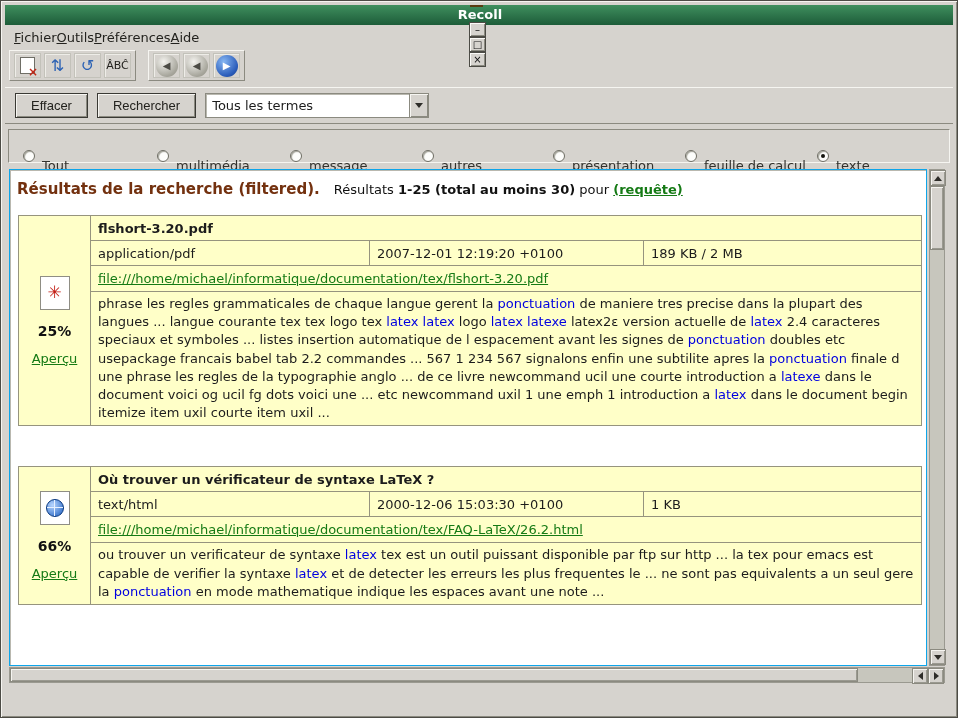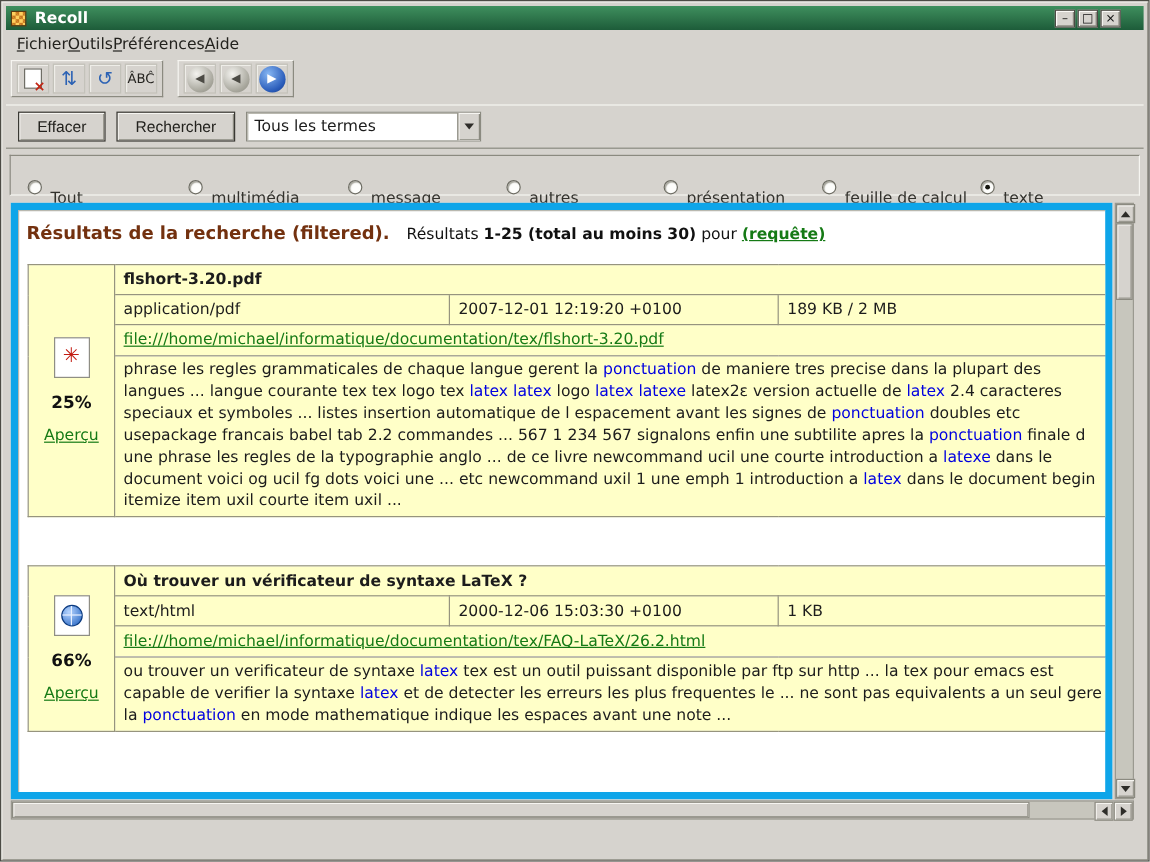--- a/index.html
+++ b/index.html
@@ -10,21 +10,21 @@
     position:relative; width:958px; height:718px;
     background:#d6d3ce; border:1px solid #4c4b45; overflow:hidden;
     box-shadow: inset 1px 1px 0 #f6f5f1, inset -1px -1px 0 #8b8a80;
     font-size:13px; color:#1c1c1c;
   }
 
   
   .titlebar {
     position:absolute; left:4px; top:4px; right:4px; height:20px;
     background:linear-gradient(to bottom,#3f8f5e,#1d5c39);
-    display:flex; align-items:center; padding:0 19px 0 4px;
+    display:flex; align-items:center; padding:0 9px 0 4px;flex-direction:column;
   }
   .app-icon {
     width:13px; height:13px; border:1px solid #5a3b10;
     background-image:
       linear-gradient(45deg,#c87820 25%,transparent 25%,transparent 75%,#c87820 75%),
       linear-gradient(45deg,#c87820 25%,#ffcf5e 25%,#ffcf5e 75%,#c87820 75%);
     background-size:6px 6px; background-position:0 0,3px 3px;
   }
   .title-text { color:#fff; font-weight:bold; font-size:13px; margin-left:7px; flex:1; }
   .win-btn {
@@ -80,21 +80,21 @@
     display:flex; align-items:stretch;
   }
   .combo-text { flex:1; padding:0 6px; font-size:13px; display:flex; align-items:center; white-space:nowrap; overflow:hidden; }
   .combo-input { flex:1; border:none; outline:none; padding:0 6px; font-size:13px; font-family:inherit; background:transparent; color:#111; }
   .combo-btn {
     width:19px; background:#d6d3ce; border-left:1px solid #8b8a80;
     box-shadow: inset 1px 1px 0 #f6f5f1, inset -1px -1px 0 #8b8a80;
     display:flex; align-items:center; justify-content:center;
   }
   .arrow-down { width:0; height:0; border-left:4px solid transparent; border-right:4px solid transparent; border-top:5px solid #2e2d29; }
-  .mode-combo { width:196px; }
+  .mode-combo { width:224px; }
   .query-combo { flex:1; }
 
   
   .filter-panel {
     position:absolute; left:7px; top:128px; right:7px; height:34px;
     border:1px solid; border-color:#8b8a80 #f6f5f1 #f6f5f1 #8b8a80;
   }
   .filter-opt { position:absolute; top:8px; display:flex; align-items:center; gap:7px; cursor:default; }
   .radio {
     width:12px; height:12px; border-radius:50%; background:#fdfdfb;
@@ -102,21 +102,21 @@
   }
   .radio.selected::after {
     content:""; position:absolute; left:3px; top:3px; width:4px; height:4px;
     border-radius:50%; background:#15150f;
   }
   .filter-label { font-size:13px; color:#33322d;margin-top:20px; }
 
   
   #results {
     position:absolute; left:8px; top:168px; width:918px; height:497px;
-    background:#fff; border:6px solid #0ea5e9;
+    background:#fff; border:1px solid #0ea5e9;
     box-shadow: inset 1px 1px 0 #b9b8af; overflow:hidden;
   }
   .res-header { padding:10px 6px 0 7px; white-space:nowrap; }
   .res-title { font-weight:bold; font-size:15px; color:#73310f; }
   .res-summary { font-size:13px; color:#111; margin-left:10px; }
   a.green { color:#157a15; text-decoration:underline; cursor:pointer; }
   .bold { font-weight:bold; }
 
   table.result { border-collapse:collapse; margin:17px 0 0 8px; width:903px; table-layout:fixed; }
   table.result td { border:1px solid #96947e; background:#ffffc8; font-size:13px; padding:3px 7px; vertical-align:middle; }

